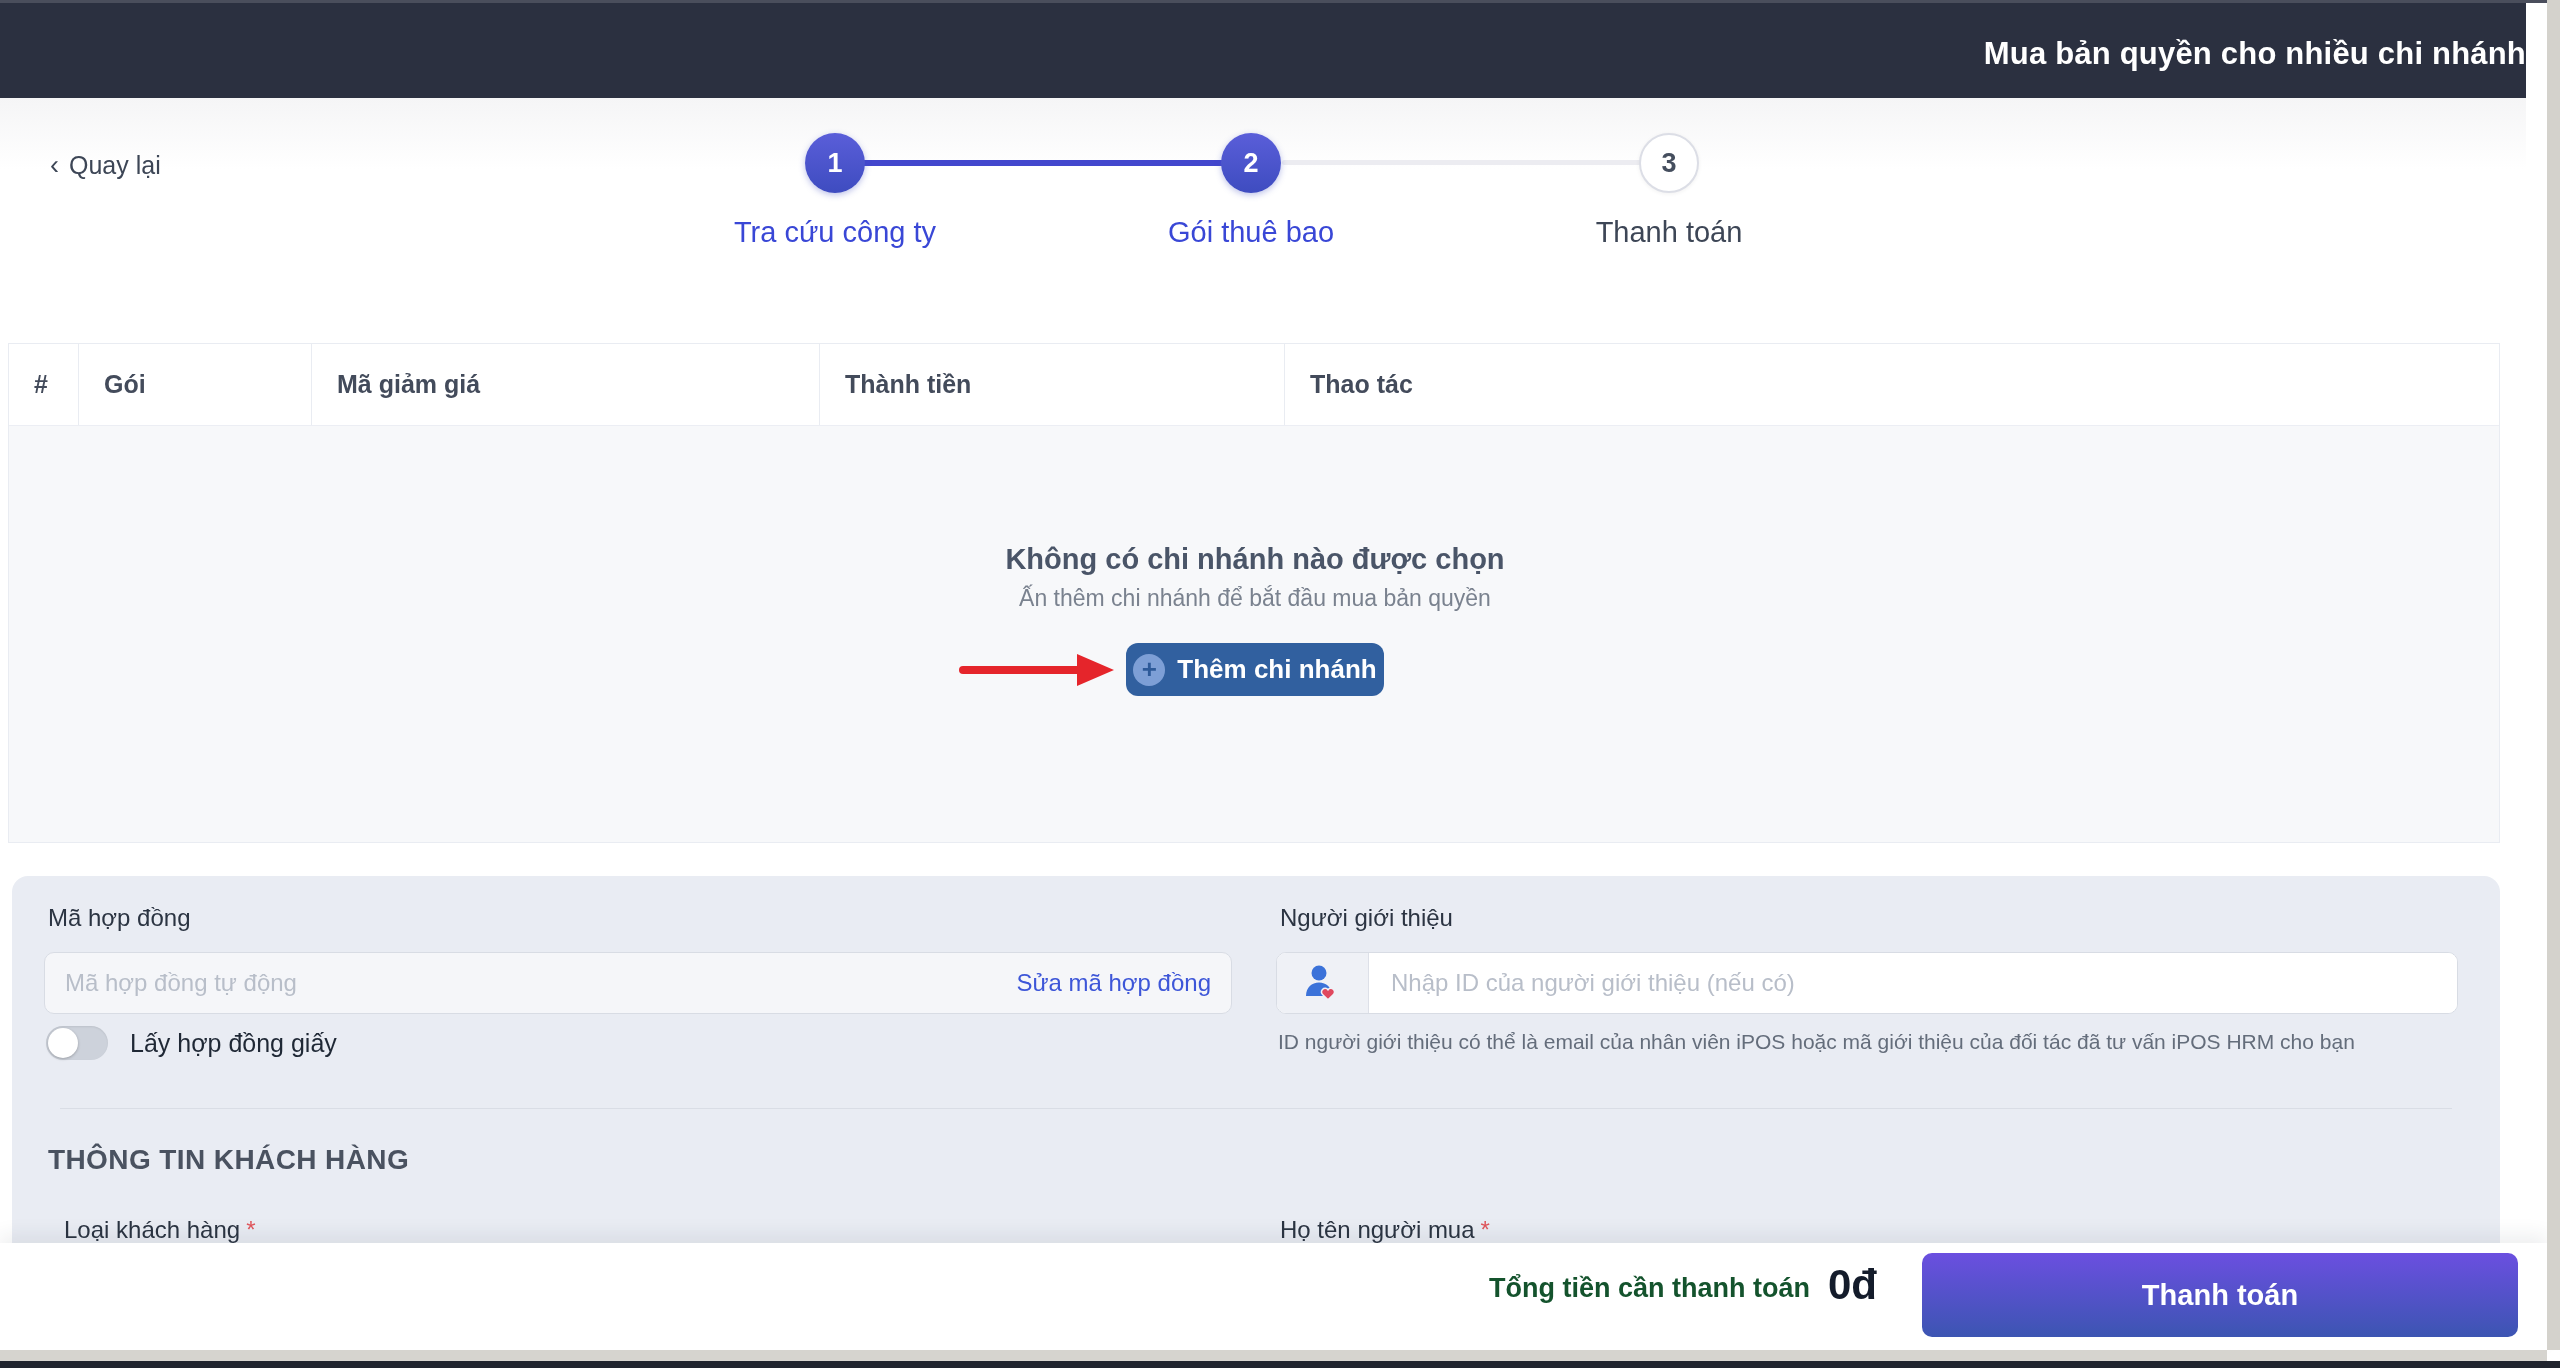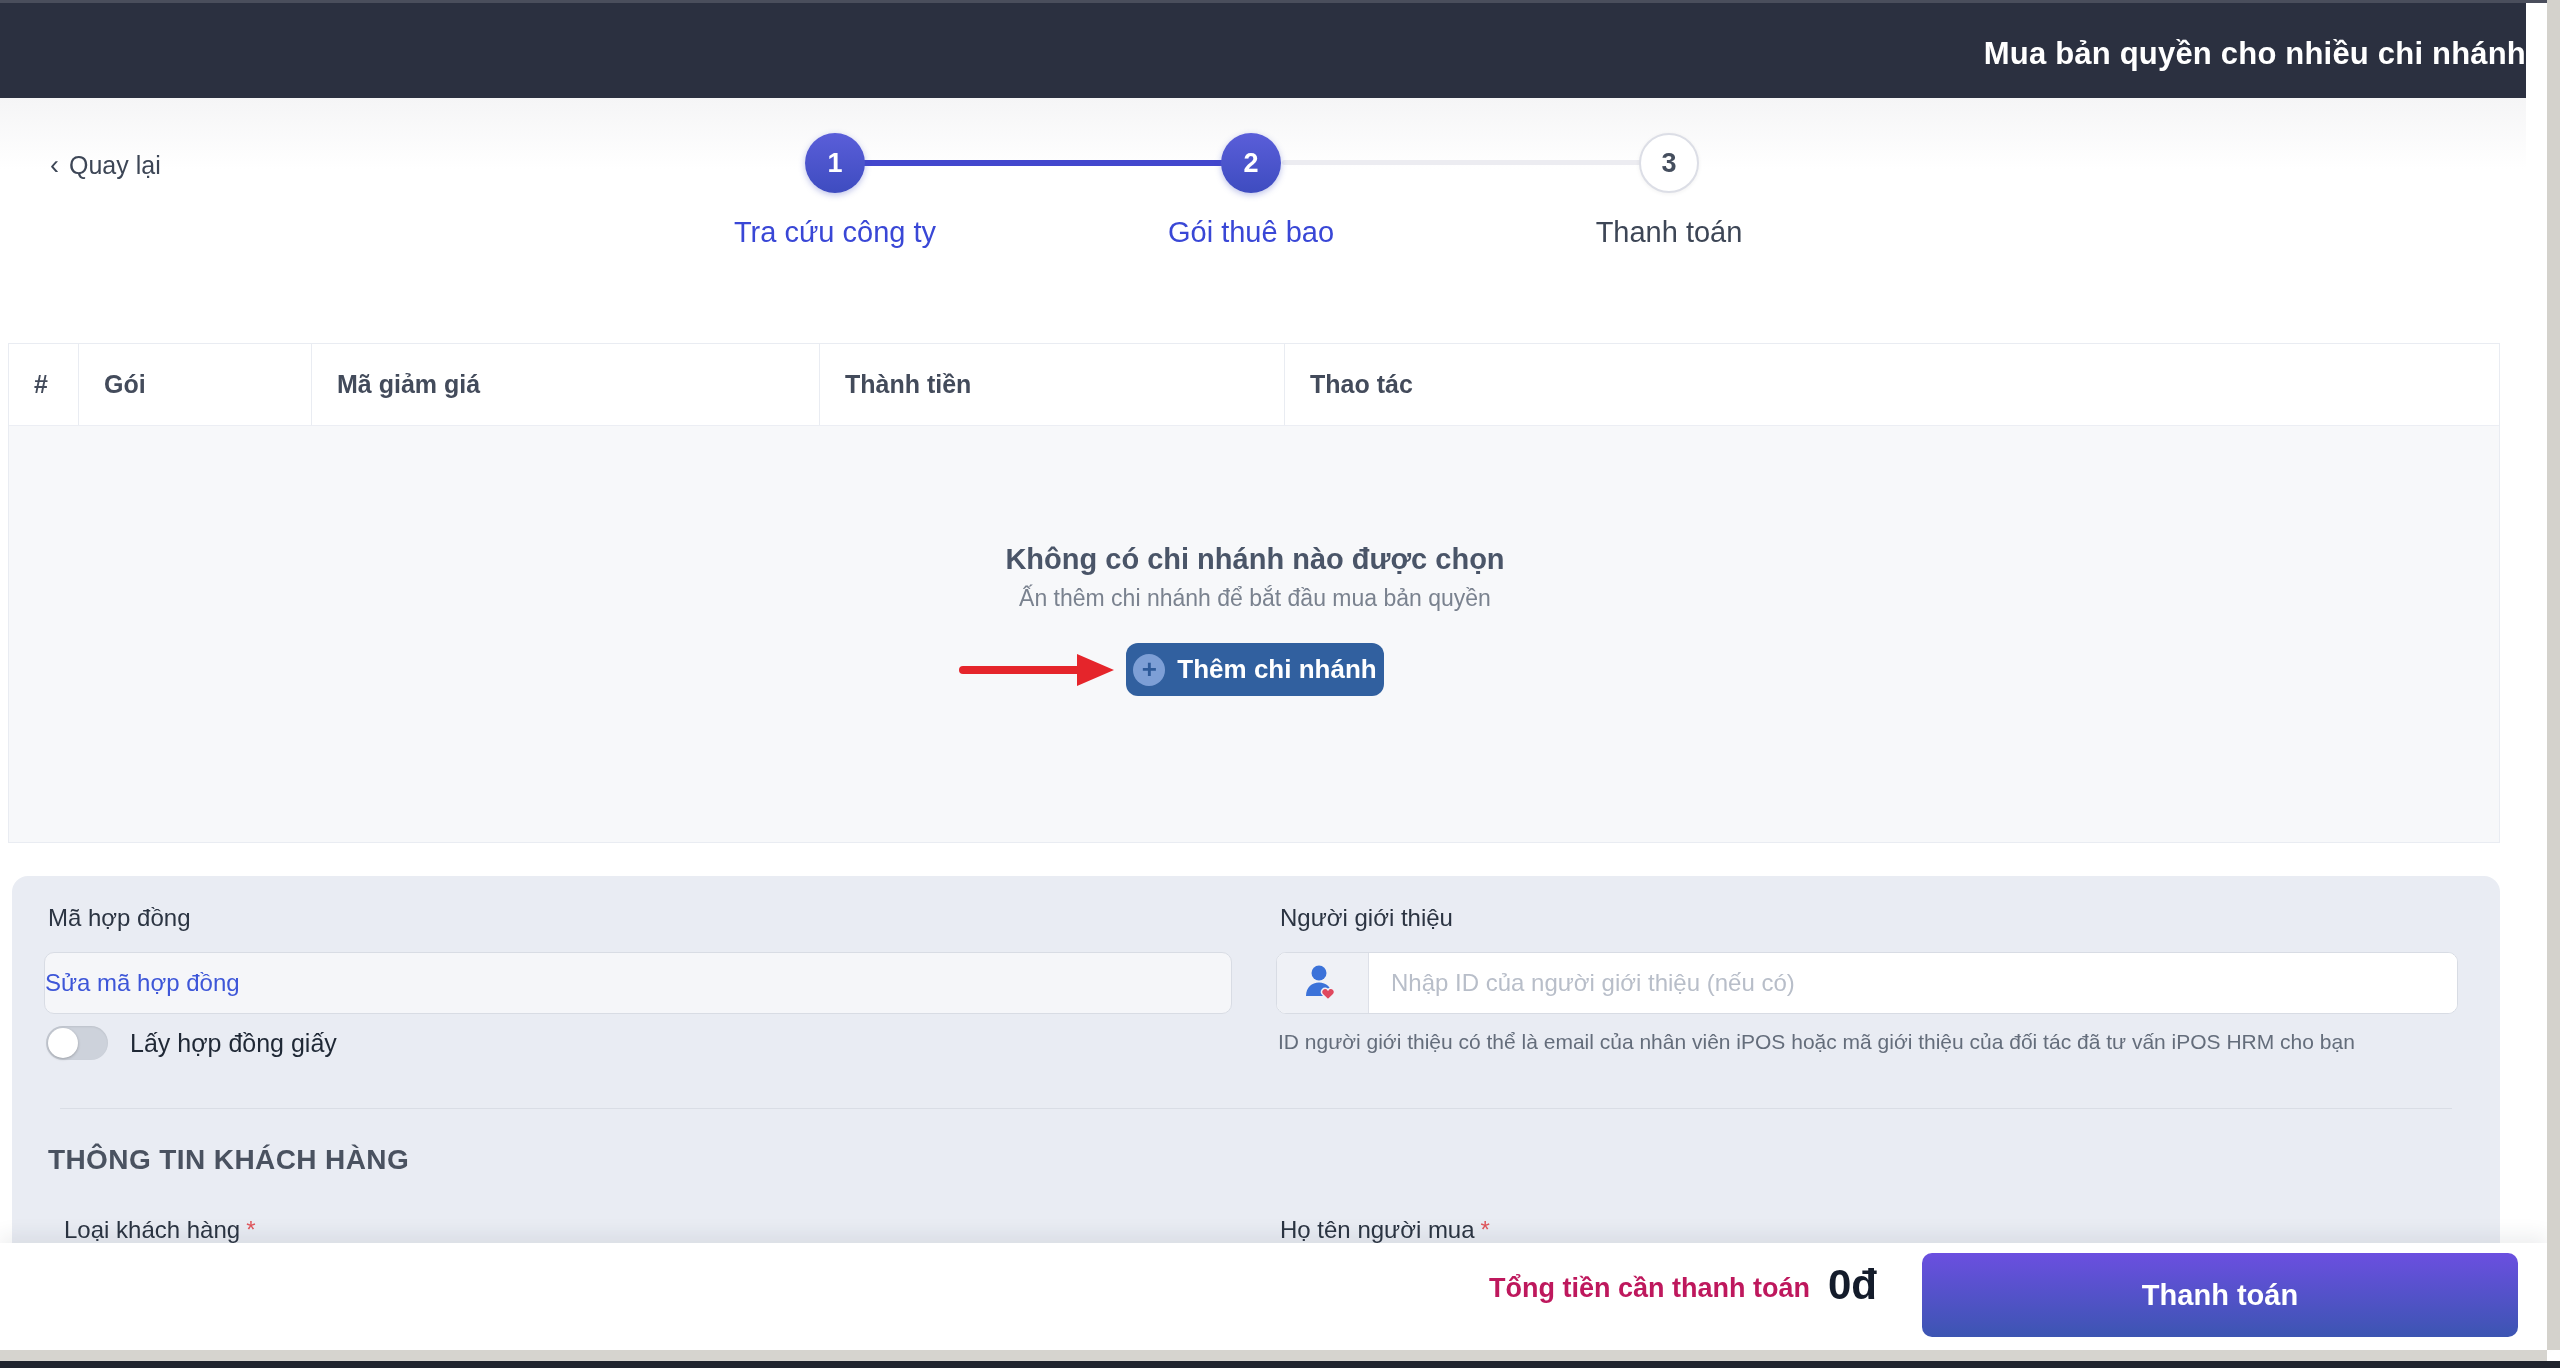--- a/index.html
+++ b/index.html
@@ -92,21 +92,21 @@
   .divider { position:absolute; left:48px; top:232px; width:2392px; height:1px; background:#d9dde5; }
   .cust-heading { position:absolute; left:36px; top:268px; font-size:28px; font-weight:700;
                   color:#4a5260; letter-spacing:.4px; }
   .cust-type-label { left:24px; top:340px;margin-left:28px; }
   .buyer-label { left:1268px; top:340px; }
 
   
   .footer { position:absolute; left:0; top:1243px; width:2547px; height:107px; background:#ffffff;
             box-shadow:0 -8px 18px rgba(40,50,70,.08); }
   .total-label { position:absolute; left:1350px; top:30px; width:460px; text-align:right;
-                 font-size:27px; font-weight:600; color:#be185d; }
+                 font-size:27px; font-weight:600; color:#14532d; }
   .total-value { position:absolute; left:1828px; top:18px; font-size:42px; font-weight:700; color:#141c2b; }
   .pay-btn { position:absolute; left:1922px; top:10px; width:596px; height:84px; border:none;
              border-radius:10px; background:linear-gradient(180deg,#6b4fe0 0%,#3c55b2 100%);
              color:#ffffff; font-size:29px; font-weight:700; font-family:inherit; cursor:pointer; }
 
   .strip-gray { position:absolute; left:0; top:1350px; width:2547px; height:12px; background:#d6d4cf; }
   .strip-dark { position:absolute; left:0; top:1361px; width:2560px; height:7px; background:#20242e; }
   .scrollbar { position:absolute; right:0; top:0; width:13px; height:1350px; background:#d4d2cc; }
 </style>
 </head>
@@ -163,20 +163,21 @@
     <button class="add-btn">
       <span class="plus-badge">+</span>
       <span>Thêm chi nhánh</span>
     </button>
   </div>
 
   <div class="form-card">
 
     <div class="f-label contract-label">Mã hợp đồng</div>
     <div class="contract-input">
+      <input type="text" placeholder="Mã hợp đồng tự động" style="">
       <span class="edit-link">Sửa mã hợp đồng</span>
     </div>
 
     <div class="toggle-row">
       <div class="toggle">
         <div class="knob"></div>
       </div>
       <div class="toggle-label">Lấy hợp đồng giấy</div>
     </div>
 

